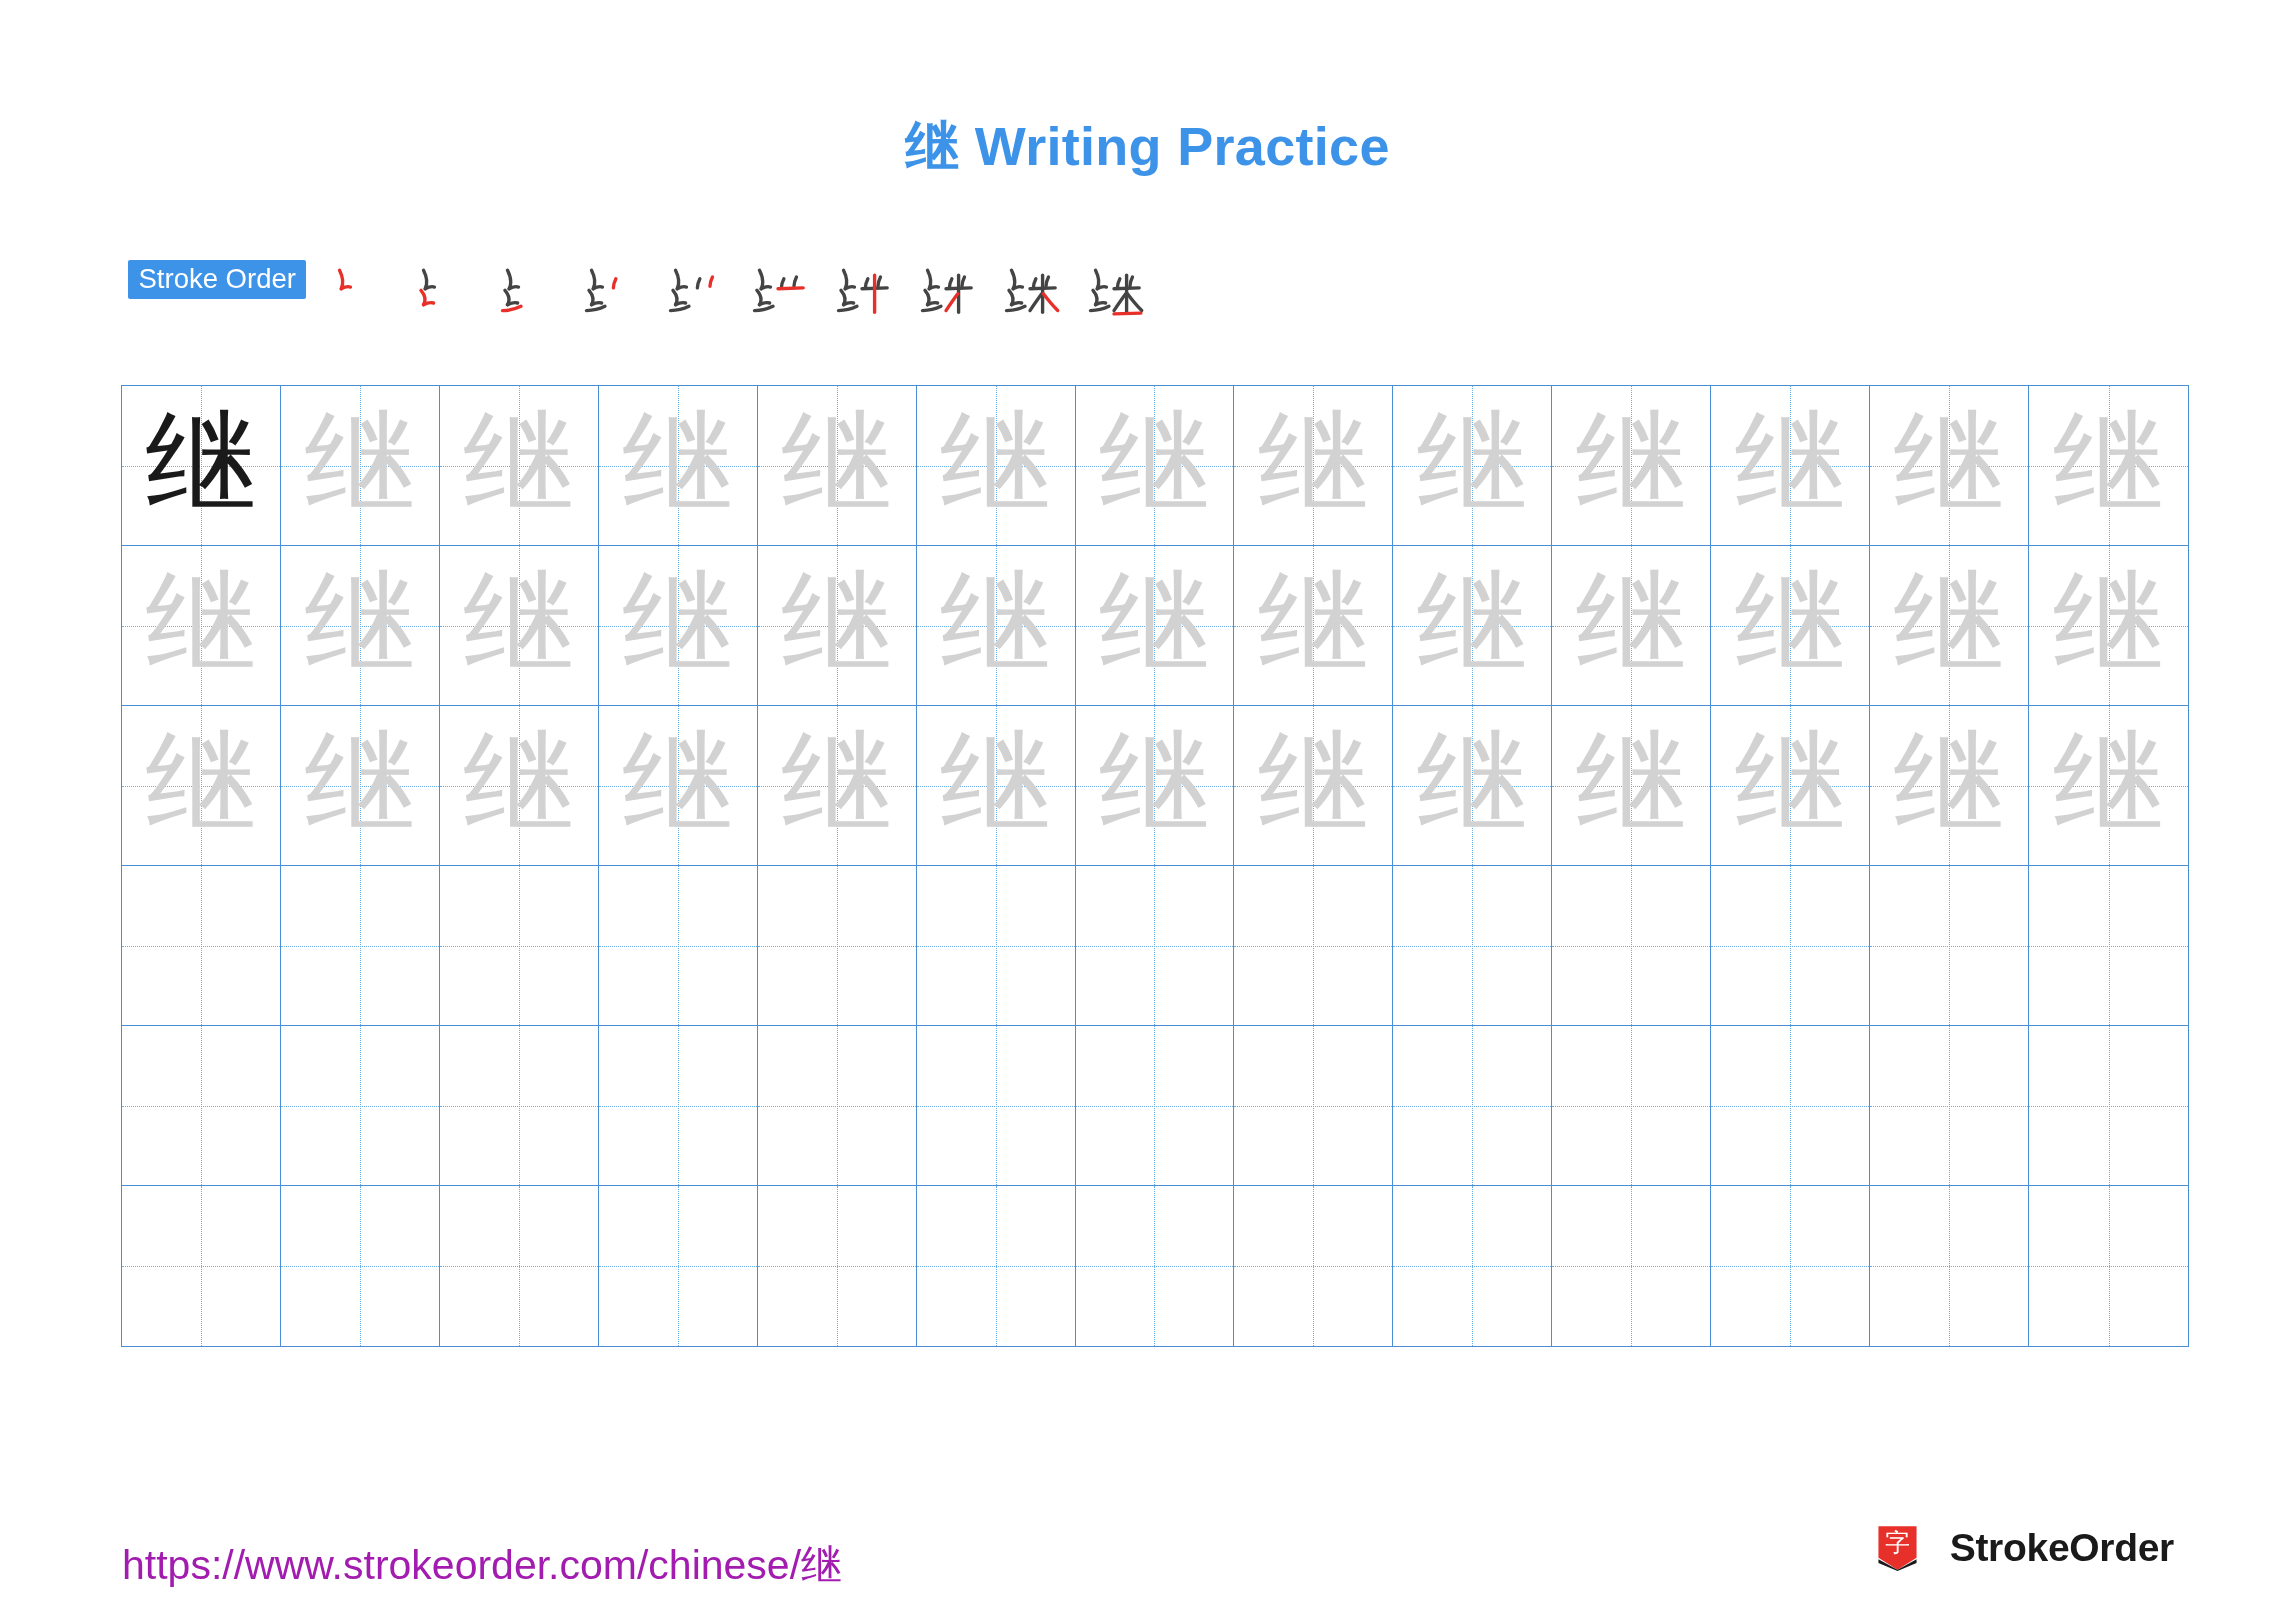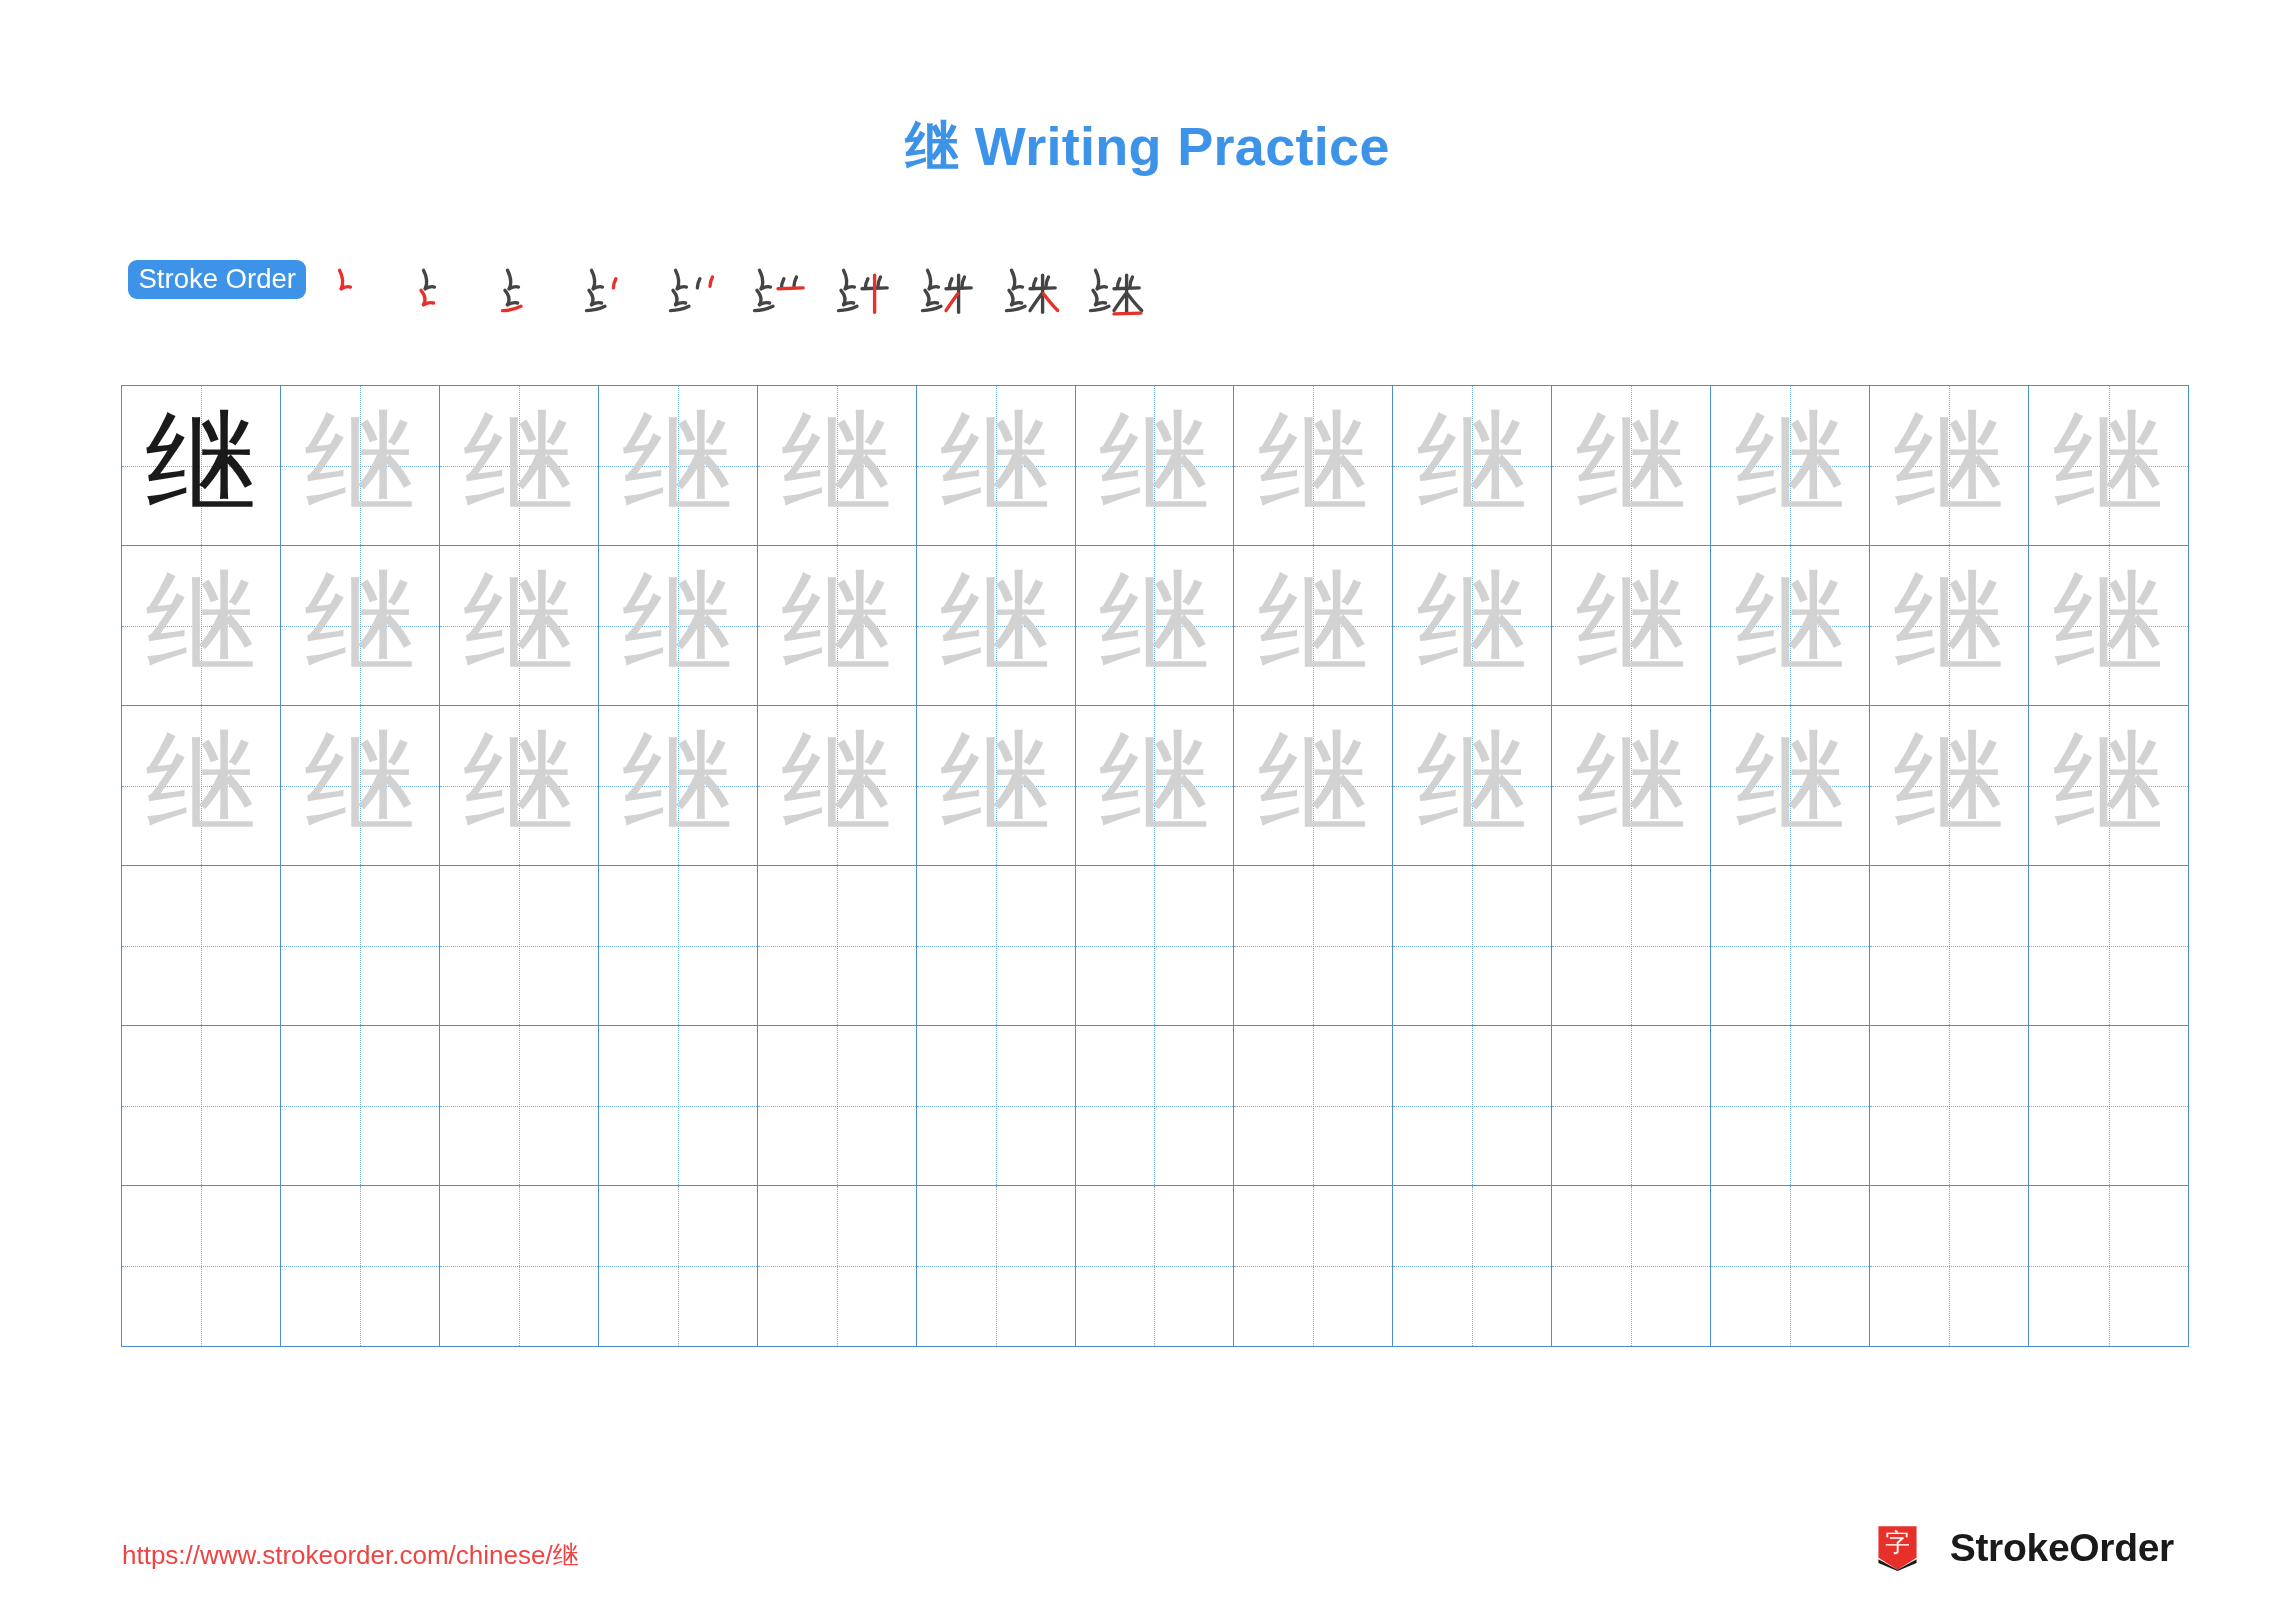--- a/index.html
+++ b/index.html
@@ -36,21 +36,21 @@
     left: 128px;
     display: flex;
     align-items: center;
     height: 51px;
   }
   .stroke-order-label {
     background: #3d93e8;
     color: #ffffff;
     font-size: 27.5px;
     padding: 5.2px 10.5px 6.5px 10.5px;
-    border-radius: 9px;
+    border-radius: 2px;
     line-height: 1;
     white-space: nowrap;
   }
   .stroke-steps {
     display: flex;
     align-items: flex-end;
     margin-left: 9.2px;
   }
   .stroke-step {
     width: 84px;
@@ -121,22 +121,22 @@
   }
   .glyph.dark { color: #1a1a1a; }
   .glyph.light { color: #d2d2d2; }
   .glyph.empty { color: transparent; }
 
   
   .footer-url {
     position: absolute;
     left: 122px;
     top: 1538px;
-    font-size: 26px;
-    color: #ef4444;
+    font-size: 41px;
+    color: #a21caf;
     white-space: nowrap;
   }
   .brand {
     position: absolute;
     right: 121px;
     top: 1525px;
     display: flex;
     align-items: center;
     gap: 11.8px;
   }

